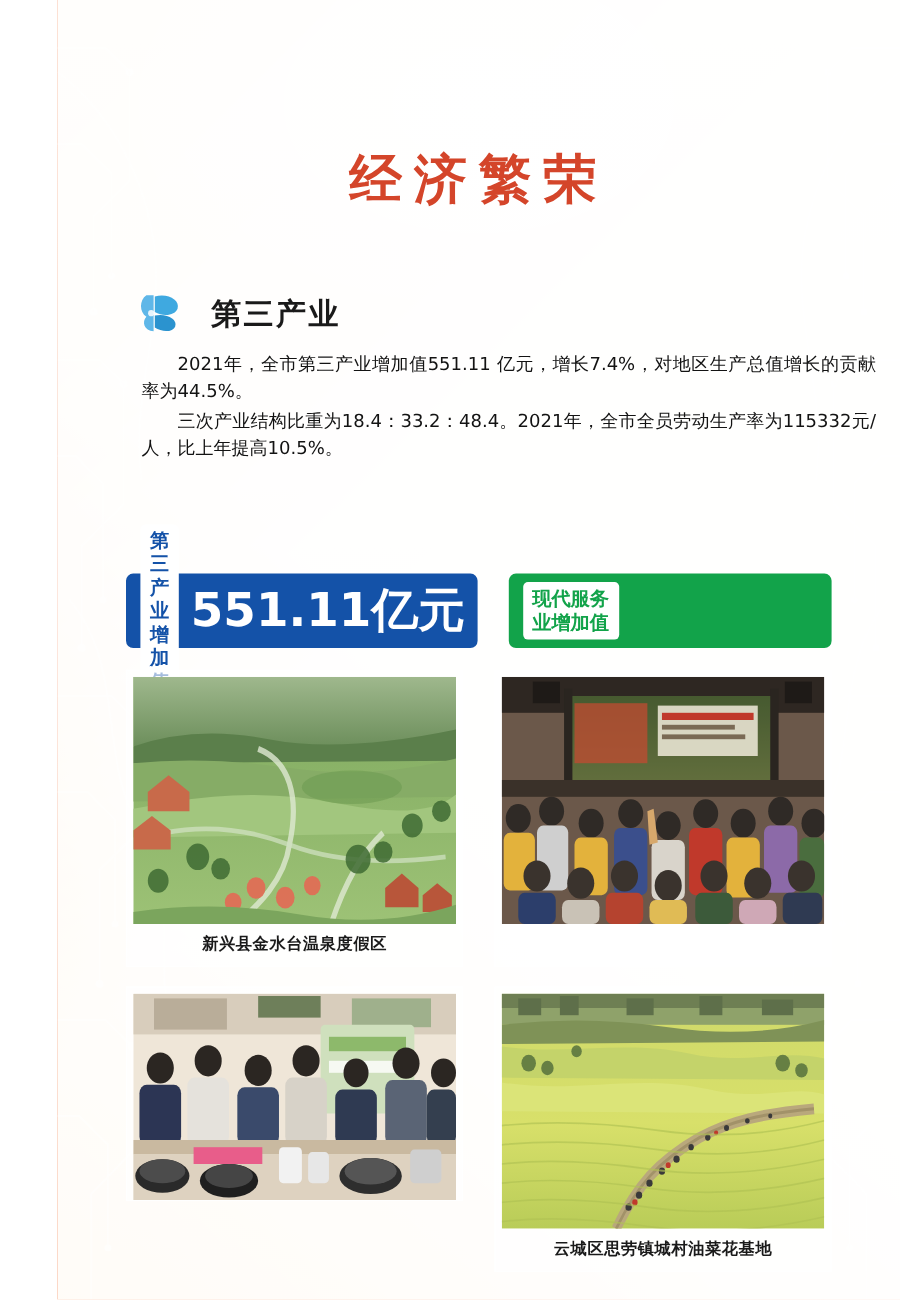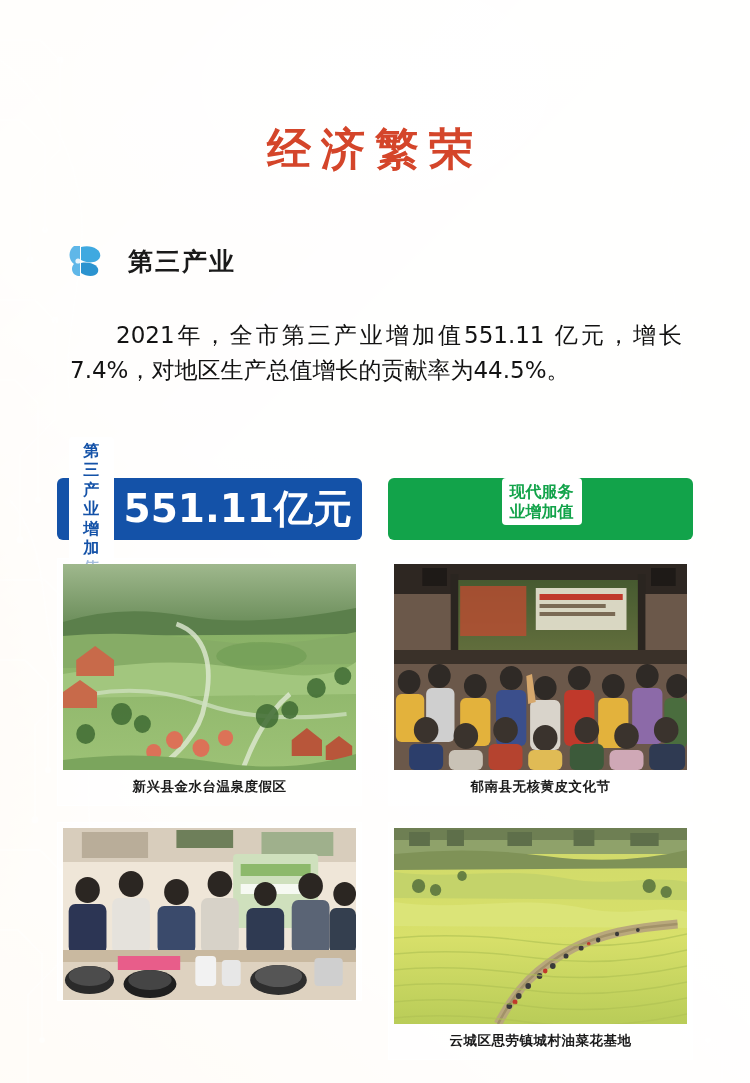--- a/index.html
+++ b/index.html
@@ -20,20 +20,21 @@
     position: absolute;
     inset: 0;
     background:
       
       radial-gradient(ellipse 70% 30% at 50% 8%, rgba(255,255,255,0.95) 0%, rgba(255,255,255,0.0) 70%),
       
       linear-gradient(135deg, #f4703a 0%, #f58a5a 12%, #f8b49a 24%, #fbd8cc 38%, #fdeae4 50%),
       linear-gradient(45deg, #f4703a 0%, #f58a5a 10%, #f7a383 20%, #fbcfc2 32%, #fdeae4 46%),
       linear-gradient(to bottom, #fbe3da 0%, #fad7cb 40%, #f9c9b8 70%, #f7b9a3 100%);
     background-blend-mode: normal, screen, screen, normal;
+    margin-left: 48px;
   }
   .bg-left, .bg-right {
     position: absolute;
     top: 0;
     bottom: 0;
     width: 120px;
     opacity: 0.55;
   }
   .bg-left { left: 0; }
   .bg-right { right: 0; }
@@ -71,25 +72,25 @@
     font-family: "DejaVu Sans", sans-serif;
     font-weight: bold;
     font-size: 25px;
     color: #1a1a1a;
     letter-spacing: 2px;
   }
 
   
   .body-text {
     position: absolute;
-    top: 318px;
+    top: 292px;
     left: 70px;
     width: 612px;
     font-family: "DejaVu Sans", sans-serif;
-    font-size: 23px;
+    font-size: 15px;
     line-height: 1.52;
     color: #131313;
     text-align: justify;
   }
   .body-text p {
     margin: 0 0 2px 0;
     text-indent: 2em;
   }
 
   
@@ -104,21 +105,21 @@
   .stat-card {
     flex: 1;
     height: 62px;
     border-radius: 6px;
     display: flex;
     align-items: center;
     padding: 0 10px 0 12px;
     box-sizing: border-box;
   }
   .stat-card.blue { background: #1452a8; }
-  .stat-card.green { background: #12a34a; flex-direction: column; }
+  .stat-card.green { background: #12a34a; }
   .stat-label {
     background: #ffffff;
     border-radius: 4px;
     padding: 4px 8px;
     font-size: 16px;
     line-height: 1.22;
     font-weight: bold;
     text-align: center;
     white-space: pre-line;
     font-family: "DejaVu Sans", sans-serif;
@@ -239,20 +240,21 @@
       <path d="M10 8 C4 12, 4 22, 10 26 C6 30, 8 38, 16 38 L16 8 Z" fill="#5fb7e8"></path>
       <path d="M17 9 C28 6, 38 12, 36 19 C34 25, 24 26, 17 22 Z" fill="#3fa9e0"></path>
       <path d="M17 25 C27 23, 36 28, 34 34 C32 39, 23 39, 17 35 Z" fill="#2b93cf"></path>
       <circle cx="14" cy="23" r="2.6" fill="#ffffff" opacity="0.85"></circle>
     </svg>
     <div class="section-title">第三产业</div>
   </div>
 
   <div class="body-text">
     <p>2021年，全市第三产业增加值551.11 亿元，增长7.4%，对地区生产总值增长的贡献率为44.5%。</p>
+    <p>三次产业结构比重为18.4：33.2：48.4。2021年，全市全员劳动生产率为115332元/人，比上年提高10.5%。</p>
   </div>
 
   <div class="stats">
     <div class="stat-card blue">
       <div class="stat-label">第三产业
 增加值</div>
       <div class="stat-value">551.11亿元</div>
     </div>
     <div class="stat-card green">
       <div class="stat-label">现代服务
@@ -374,21 +376,20 @@
               <rect x="100" y="180" width="36" height="26" rx="6" fill="#b5432f"></rect>
               <rect x="142" y="186" width="36" height="20" rx="6" fill="#e0bb55"></rect>
               <rect x="186" y="180" width="36" height="26" rx="6" fill="#3c5a3a"></rect>
               <rect x="228" y="186" width="36" height="20" rx="6" fill="#cfa8b6"></rect>
               <rect x="270" y="180" width="38" height="26" rx="6" fill="#2f3a52"></rect>
             </g>
             <path d="M142 140 L140 112 L146 110 L150 138" fill="#d7a86c"></path>
           </g>
         </svg>
       </div>
-      <div class="photo-caption">郁南县无核黄皮文化节</div>
     </div>
 
     <div class="photo-card r2">
       <div class="photo-frame">
         <svg viewBox="0 0 310 172" preserveAspectRatio="none">
           <rect width="310" height="172" fill="#efe6d8"></rect>
           <rect x="0" y="0" width="310" height="34" fill="#d8cdbc"></rect>
           <rect x="20" y="4" width="70" height="26" fill="#b9ad99"></rect>
           <rect x="120" y="2" width="60" height="18" fill="#6e7f5a"></rect>
           <rect x="210" y="4" width="76" height="24" fill="#9fb08c"></rect>

